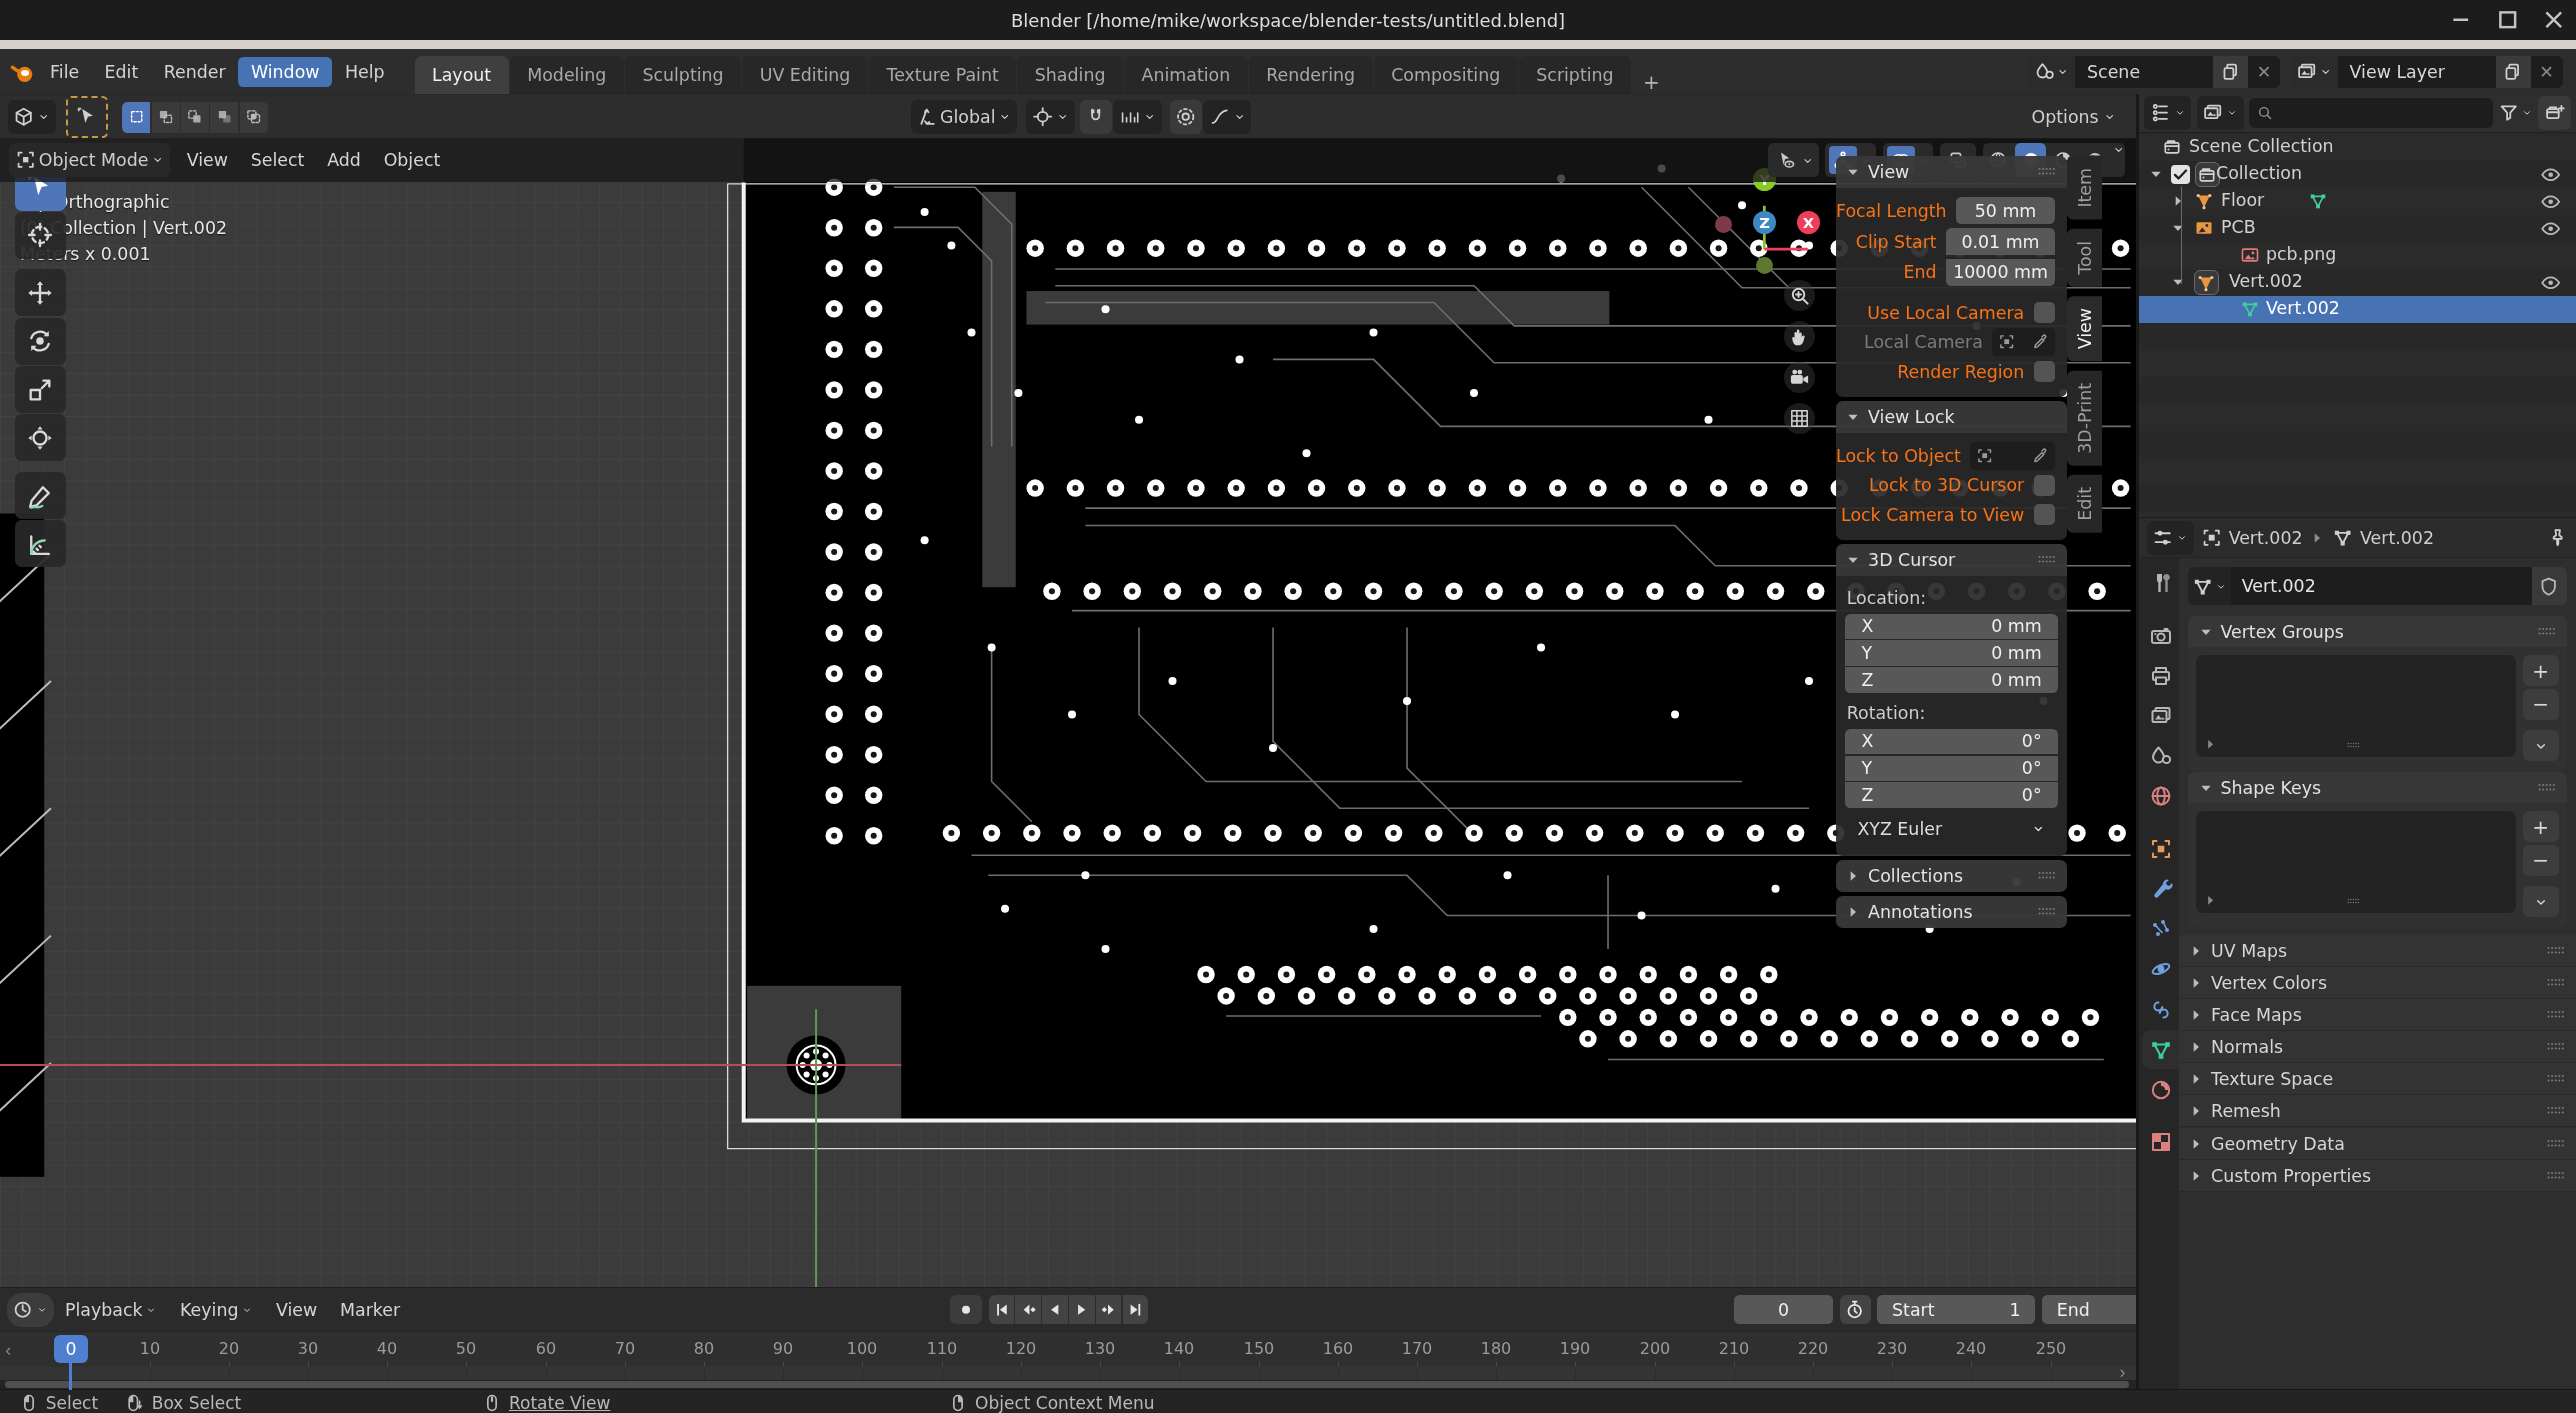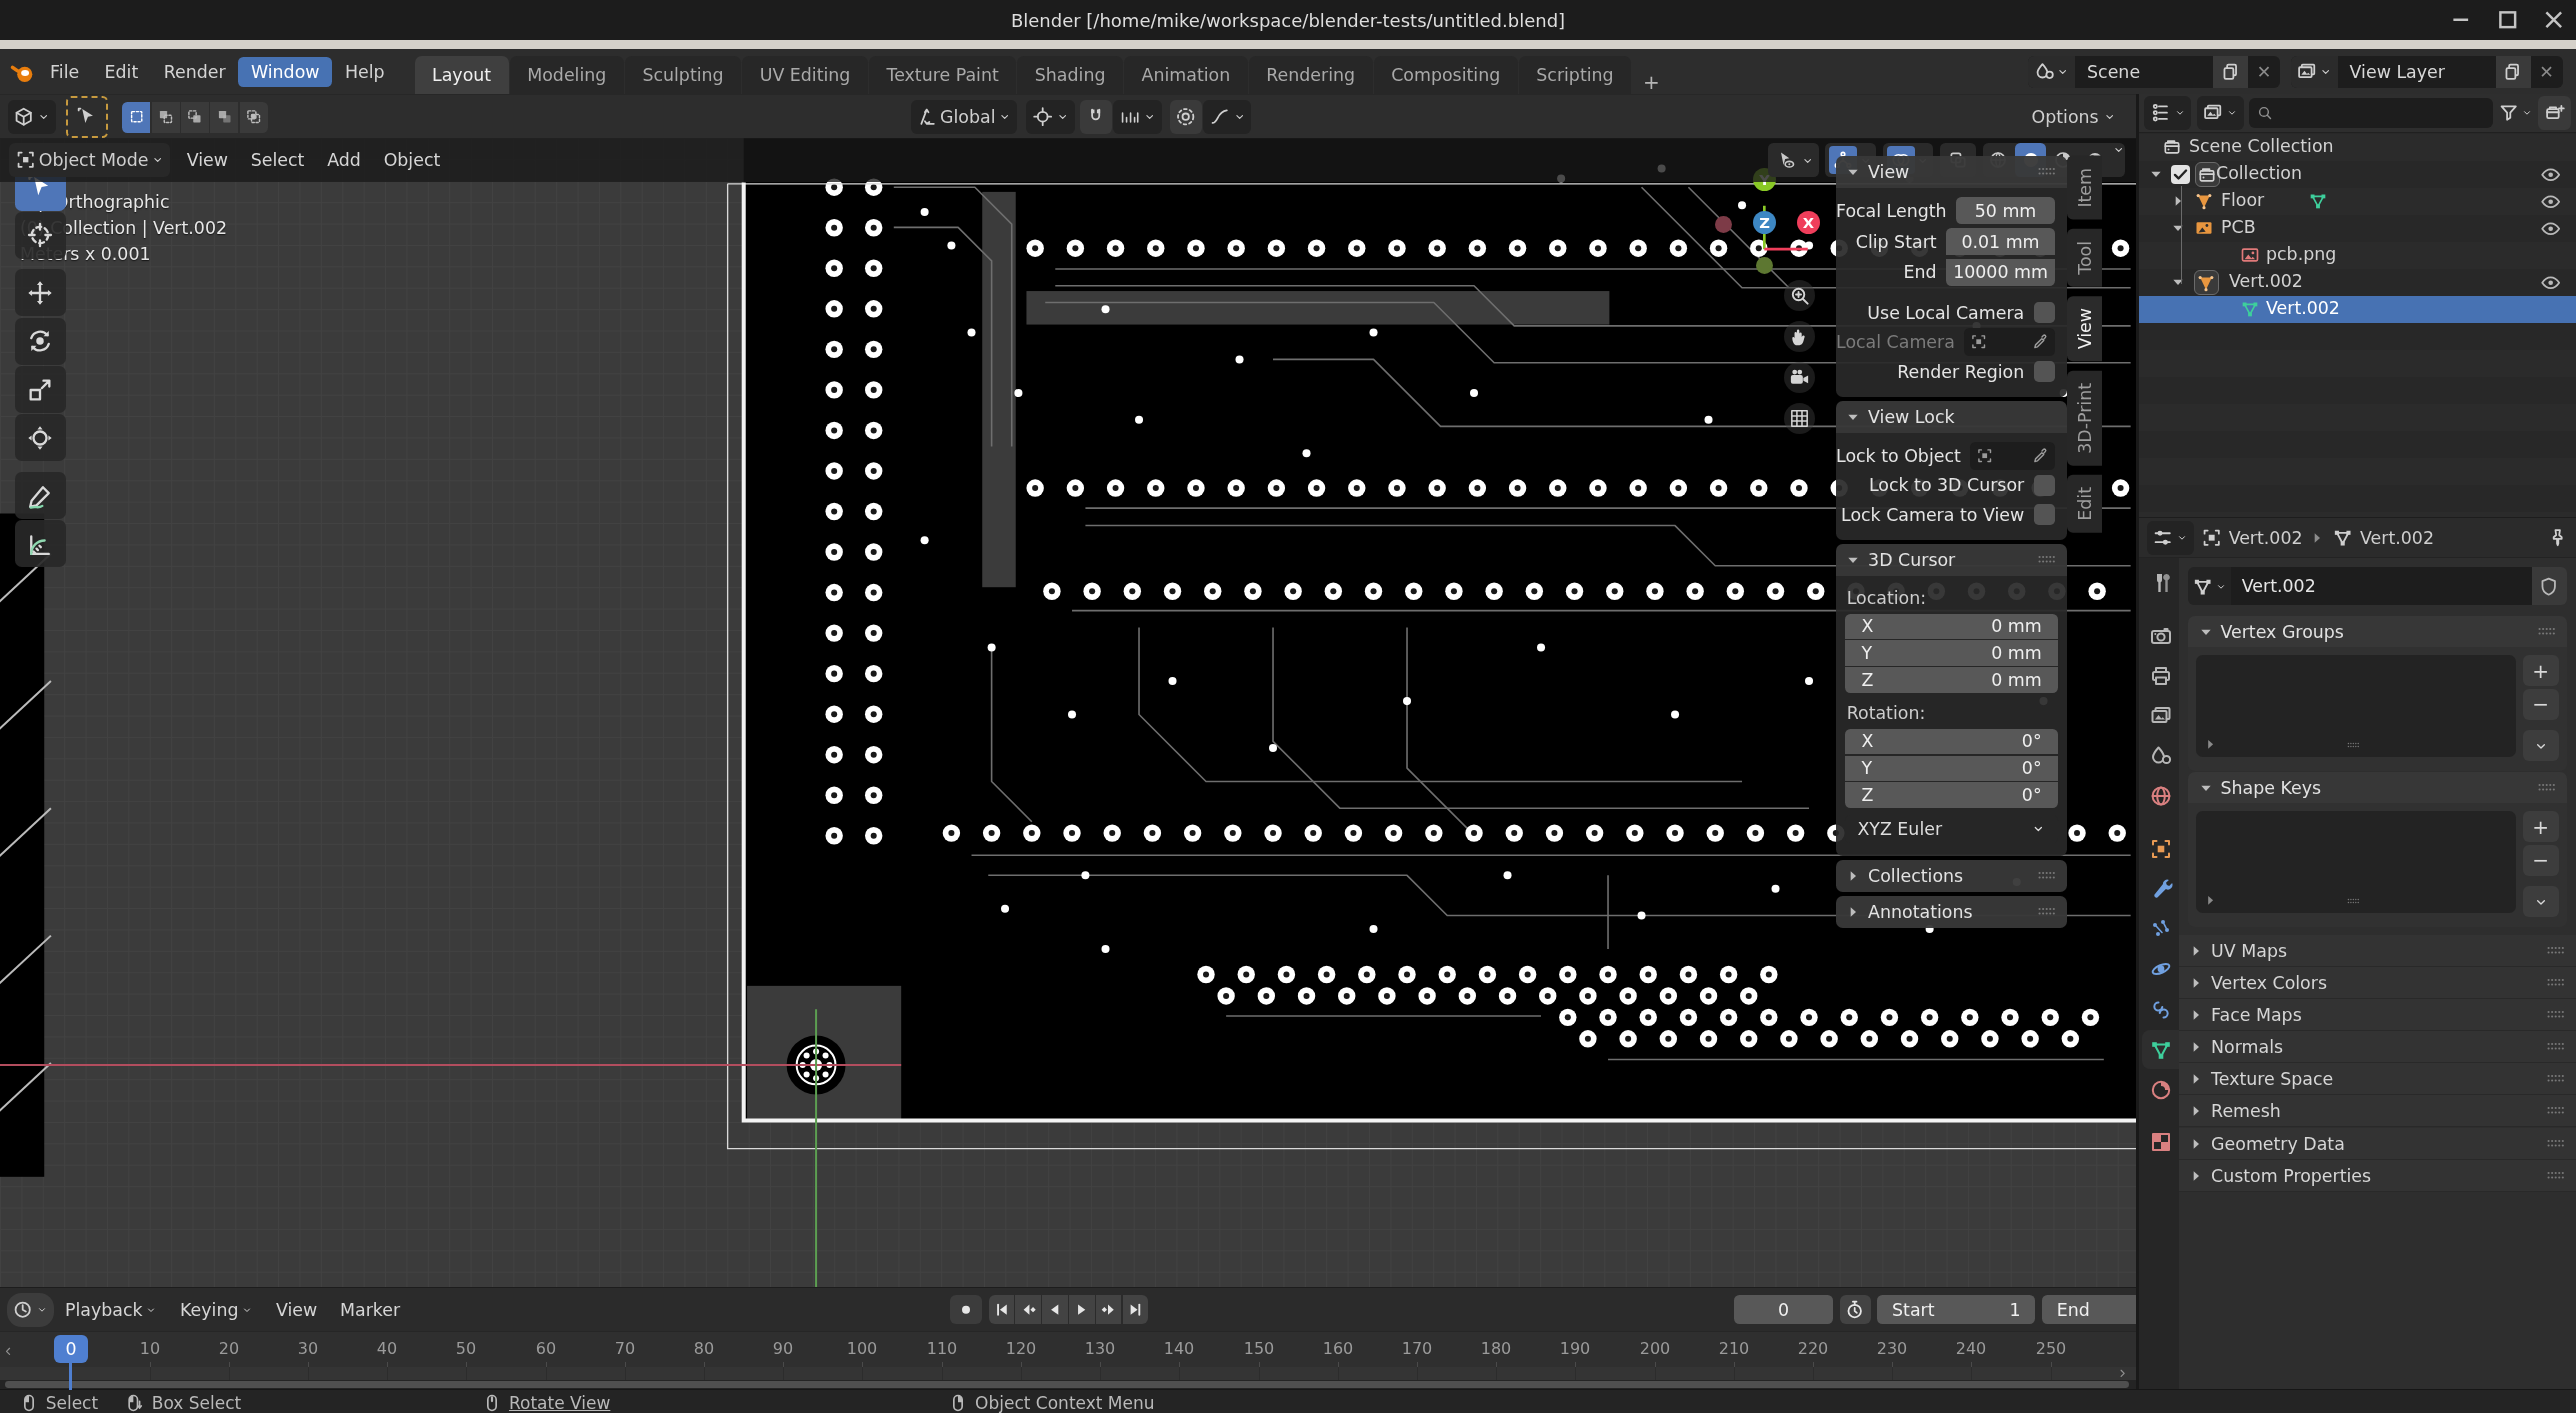--- a/index.html
+++ b/index.html
@@ -48,22 +48,22 @@
   .vtool{width:51px;height:47px;border-radius:6.7px;background:rgba(40,40,40,.92);display:flex;align-items:center;justify-content:center;color:#d9d9d9;margin-bottom:1.3px;}
   .vtool.active{background:#4f76b8;color:#fff;}
   .vtool.gap{margin-top:9.4px;}
   
   #npanel{position:absolute;left:1836px;top:18px;width:231px;z-index:35;}
   .np-sec{margin-bottom:4px;border-radius:6.7px;overflow:hidden;}
   .np-head{height:32px;background:rgba(56,56,56,.96);display:flex;align-items:center;gap:6.7px;padding:0 9.4px;color:#e3e3e3;}
   .np-head .grow{flex:1;}
   .np-body{background:rgba(41,41,41,.93);padding:8px 0 10.7px;}
   .np-row{display:flex;align-items:center;height:29.5px;padding:0 12px 0 0;}
-  .np-row label{flex:1;text-align:right;padding-right:9.4px;color:#e5e5e5;white-space:nowrap;}
-  .np-row label.dis{color:#7b7b7b;}
+  .np-row label{flex:1;text-align:right;padding-right:9.4px;color:#f97316;white-space:nowrap;}
+  .np-row label.dis{color:#7b7b7b;padding-left:28px;}
   .np-val{width:109px;height:27px;background:#585858;border-radius:5.4px;color:#efefef;display:flex;align-items:center;justify-content:center;}
   .vgrp{margin:1.3px 0;} .vgrp .np-val{border-radius:0;} 
   .vgrp.first .np-val{border-radius:5.4px 5.4px 0 0;} .vgrp.last .np-val{border-radius:0 0 5.4px 5.4px;}
   .np-check{width:21.4px;height:21.4px;background:#545454;border-radius:4.7px;flex:0 0 auto;}
   .np-obj{width:109px;height:28px;background:#1d1d1d;border-radius:5.4px;display:flex;align-items:center;padding:0 5.4px;gap:4px;color:#9a9a9a;}
   .np-obj .grow{flex:1;}
   .np-sub{color:#cdcdcd;padding:4px 0 5.4px 10.7px;}
   .slider-row{display:flex;align-items:center;justify-content:space-between;height:25.5px;background:#585858;
               margin:0 9.4px 1.3px;padding:0 16px;color:#efefef;}
   .slider-row.first{border-radius:5.4px 5.4px 0 0;} .slider-row.last{border-radius:0 0 5.4px 5.4px;margin-bottom:6.7px;}

